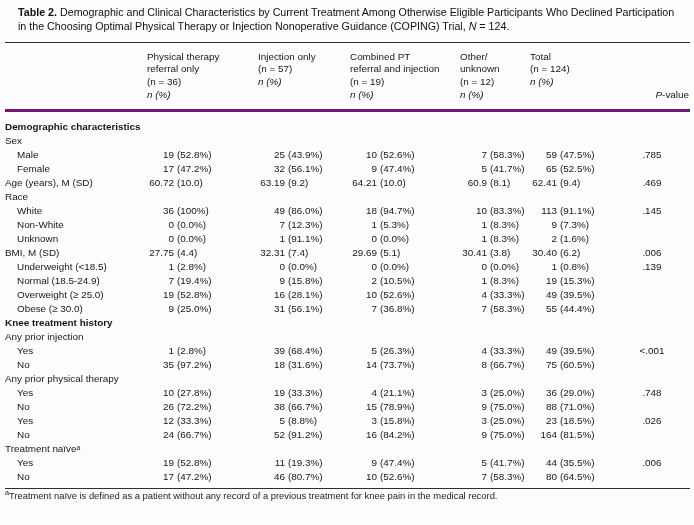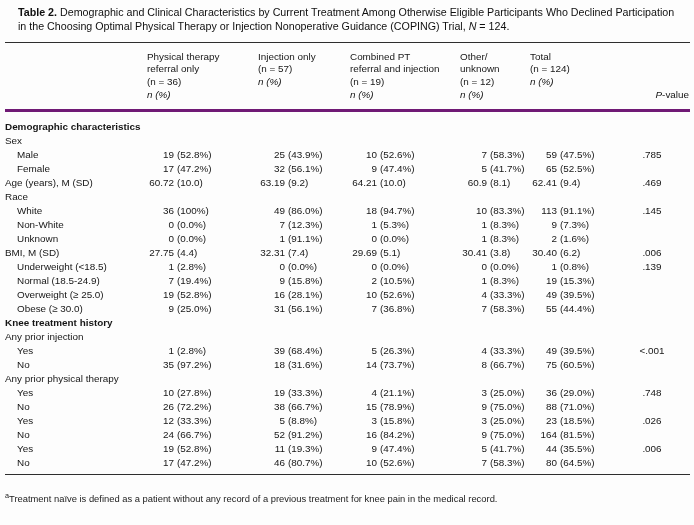--- a/index.html
+++ b/index.html
@@ -27,21 +27,21 @@
   .hline.count{font-style:italic}
   th .pi{font-style:italic}
   tbody td{line-height:14px;vertical-align:top;white-space:nowrap;overflow:hidden}
   tbody tr:first-child td{padding-top:8px}
   tbody tr:last-child td{padding-bottom:4px}
   td.label.section{font-weight:700}
   td.label.ind{padding-left:12px}
   td.pval{text-align:center;padding-right:1px}
   .num{display:inline-block;min-width:27px;text-align:right}
   .pct{margin-left:3px}
-  .footnote{font-size:9.4px;line-height:12.5px;margin:18px 2px 0 0;color:#1c1c1c}
+  .footnote{font-size:9.4px;line-height:12.5px;margin:1px 2px 0 0;color:#1c1c1c}
   .footnote sup{font-size:7.2px;vertical-align:super;line-height:0}
 </style>
 </head>
 <body>
 
 <div class="page">
 
   <p class="caption"><b>Table 2.</b><span> Demographic and Clinical Characteristics by Current Treatment Among Otherwise Eligible Participants Who Declined Participation in the Choosing Optimal Physical Therapy or Injection Nonoperative Guidance (COPING) Trial, </span><i>N</i><span> = 124.</span></p>
 
   <table>
@@ -290,20 +290,29 @@
         <tr>
           <td class="label ind">No</td>
           <td class="val"><span class="num">24</span><span class="pct">(66.7%)</span></td>
           <td class="val"><span class="num">52</span><span class="pct">(91.2%)</span></td>
           <td class="val"><span class="num">16</span><span class="pct">(84.2%)</span></td>
           <td class="val"><span class="num">9</span><span class="pct">(75.0%)</span></td>
           <td class="val"><span class="num">164</span><span class="pct">(81.5%)</span></td>
           <td class="pval"></td>
         </tr>
         <tr>
+          <td class="label">Treatment naïveᵃ</td>
+          <td class="val"></td>
+          <td class="val"></td>
+          <td class="val"></td>
+          <td class="val"></td>
+          <td class="val"></td>
+          <td class="pval"></td>
+        </tr>
+        <tr>
           <td class="label ind">Yes</td>
           <td class="val"><span class="num">19</span><span class="pct">(52.8%)</span></td>
           <td class="val"><span class="num">11</span><span class="pct">(19.3%)</span></td>
           <td class="val"><span class="num">9</span><span class="pct">(47.4%)</span></td>
           <td class="val"><span class="num">5</span><span class="pct">(41.7%)</span></td>
           <td class="val"><span class="num">44</span><span class="pct">(35.5%)</span></td>
           <td class="pval">.006</td>
         </tr>
         <tr>
           <td class="label ind">No</td>

